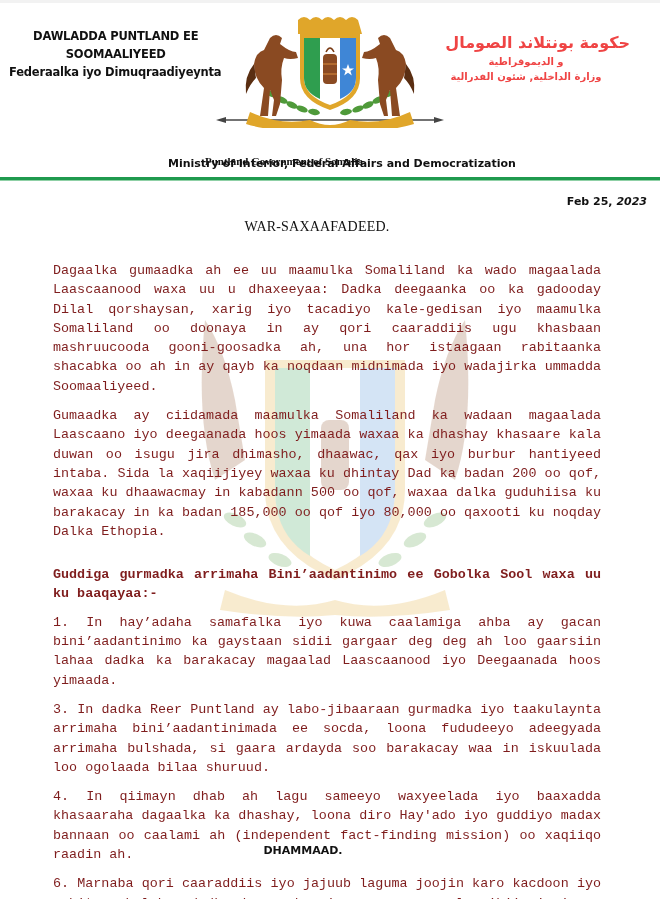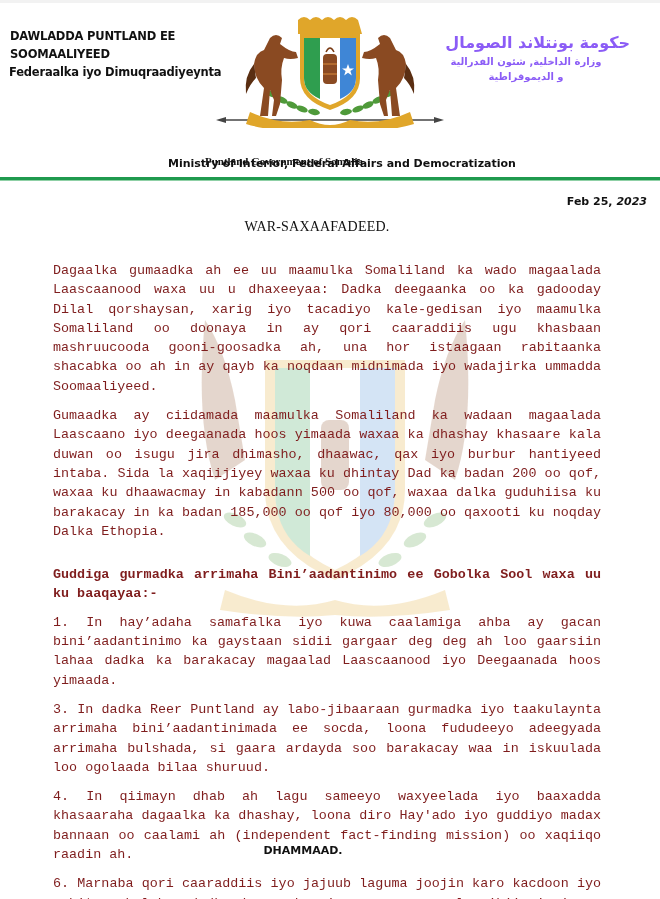--- a/index.html
+++ b/index.html
@@ -1,21 +1,21 @@
 <!DOCTYPE html>
 <html><head>
 <meta charset="utf-8">
 <style>
   html, body { margin: 0; padding: 0; background: #ffffff; }
   body { width: 660px; height: 899px; position: relative; overflow: hidden; color: #111; }
   .topbar { position: absolute; left: 0; top: 0; width: 660px; height: 3px; background: #f2f2f2; }
 
   .hdr-left { position: absolute; left: 9px; top: 27px; font-family: "DejaVu Sans", "Liberation Sans", sans-serif; font-weight: bold; font-size: 11.5px; line-height: 18px; color: #111; letter-spacing: -0.2px; }
-  .hdr-left .l1 { padding-left: 1px; }
-  .hdr-right { position: absolute; right: 30px; top: 32px; width: 200px; text-align: right; direction: rtl; font-family: "DejaVu Sans", sans-serif; font-weight: bold; color: #8b5cf6; }
+  .hdr-left .l1 { padding-left: 1px; text-align: center; }
+  .hdr-right { position: absolute; right: 30px; top: 32px; width: 200px; text-align: right; direction: rtl; font-family: "DejaVu Sans", sans-serif; font-weight: bold; color: #ef4444; }
   .hdr-right .ar-title { font-size: 16px; line-height: 22px; }
   .hdr-right .ar-sub { font-size: 10px; line-height: 15px; text-align: center; padding-right: 8px; }
 
   .emblem { position: absolute; left: 210px; top: 8px; width: 240px; height: 120px; }
   .emblem svg { width: 100%; height: 100%; }
 
   .gov-en { position: absolute; left: 0; width: 660px; top: 140px; font-family: "DejaVu Sans", "Liberation Sans", sans-serif; font-weight: bold; font-size: 11px; color: #111; }
   .gov-en .g1 { position: absolute; left: 205px; top: 15px; white-space: nowrap; font-family: Liberation Serif, serif; }
   .gov-en .g2 { position: absolute; left: 168px; top: 17px; white-space: nowrap; }
   .rule { position: absolute; left: 0; top: 177px; width: 660px; height: 3px; background: #1f9a4e; border-bottom: 1px solid #8fd0a6; }
@@ -81,22 +81,22 @@
     <path d="M50 108 L54 80 Q44 70 44 56 Q46 44 54 42 L60 30 Q66 24 72 30 L70 36 Q80 44 86 44 L88 50 Q80 52 74 50 Q70 60 72 72 L70 96 L66 108 L62 108 L64 92 L60 82 L58 108 Z" fill="#8a4a22"></path>
     <path d="M44 56 Q34 68 36 86 Q40 76 46 70 Z" fill="#5a2e12"></path>
 
     <path d="M190 108 L186 80 Q196 70 196 56 Q194 44 186 42 L180 30 Q174 24 168 30 L170 36 Q160 44 154 44 L152 50 Q160 52 166 50 Q170 60 168 72 L170 96 L174 108 L178 108 L176 92 L180 82 L182 108 Z" fill="#8a4a22"></path>
     <path d="M196 56 Q206 68 204 86 Q200 76 194 70 Z" fill="#5a2e12"></path>
   </svg>
 </div>
 
 <div class="hdr-right">
   <div class="ar-title">حكومة بونتلاند الصومال</div>
+  <div class="ar-sub">و الديموقراطية</div>
   <div class="ar-sub">وزارة الداخلية, شئون الفدرالية</div>
-  <div class="ar-sub">و الديموقراطية</div>
 </div>
 
 <div class="gov-en">
   <div class="g1">Puntland Government of Somalia</div>
   <div class="g2">Ministry of Interior, Federal Affairs and Democratization</div>
 </div>
 
 <div class="rule"></div>
 
 <div class="date">

